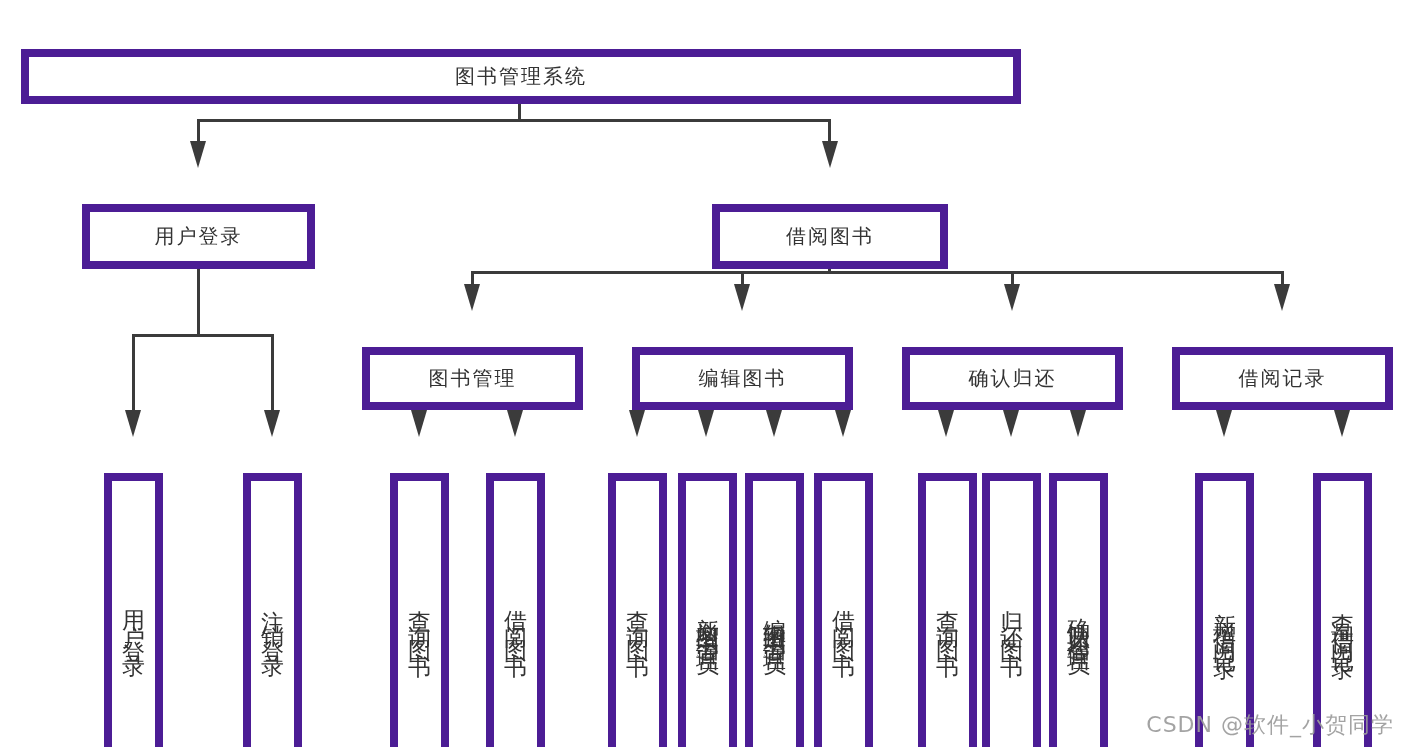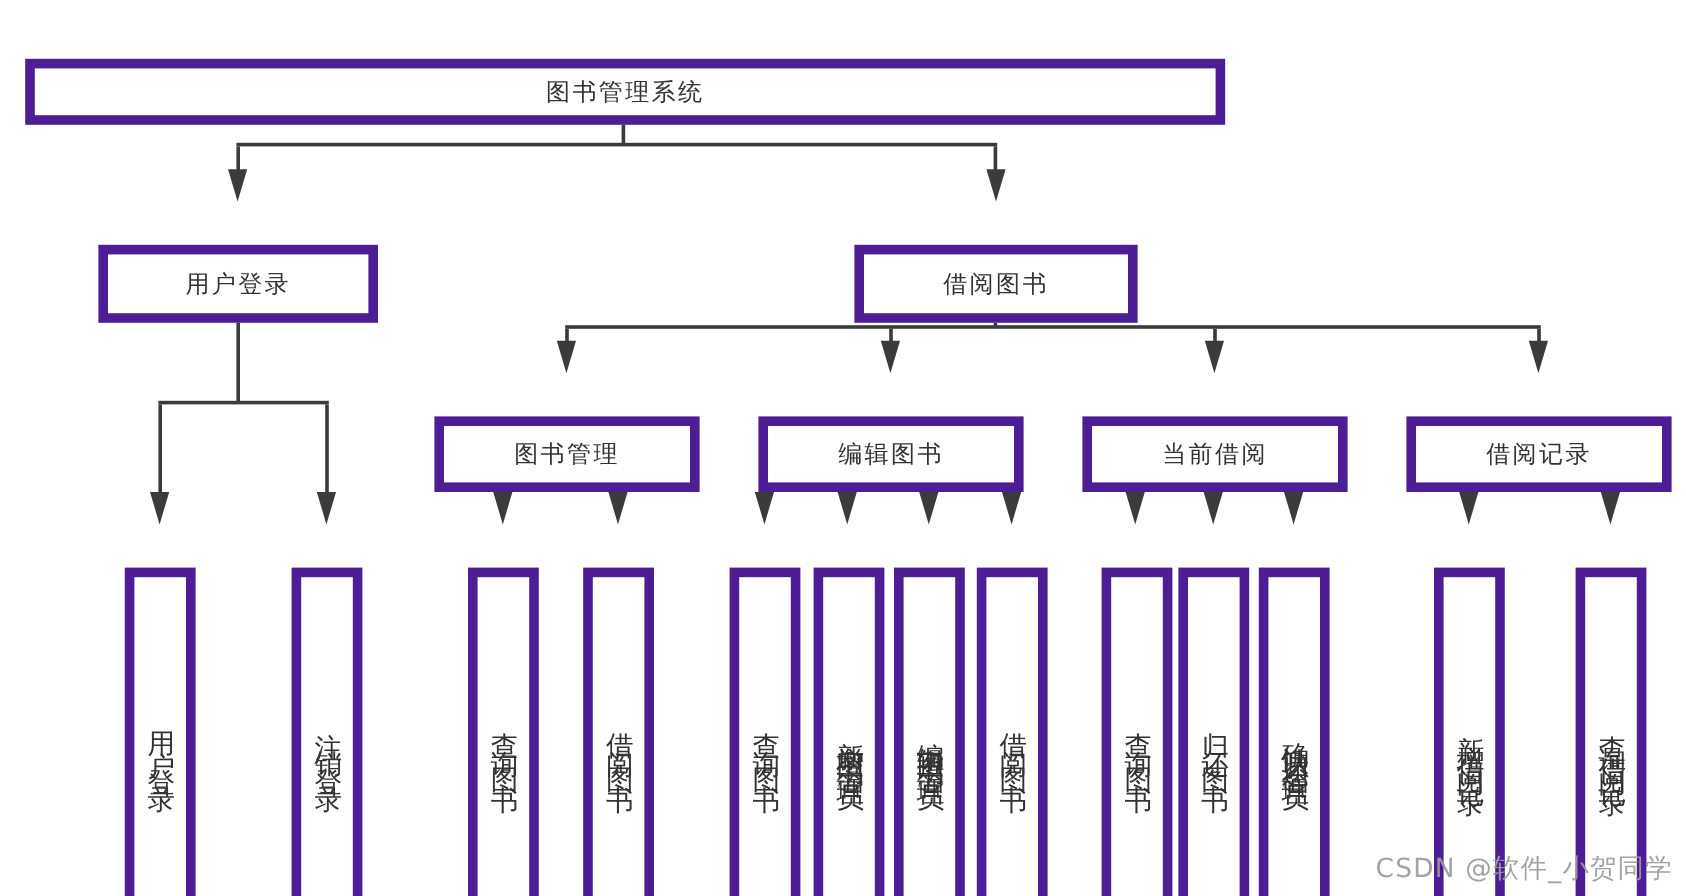--- a/index.html
+++ b/index.html
@@ -85,21 +85,21 @@
     <span>借阅图书</span>
   </div>
 
   <div class="box" style="left:362px; top:311px; width:221px; height:63px;">
     <span>图书管理</span>
   </div>
   <div class="box" style="left:632px; top:311px; width:221px; height:63px;">
     <span>编辑图书</span>
   </div>
   <div class="box" style="left:902px; top:311px; width:221px; height:63px;">
-    <span>当前借阅</span>
+    <span>确认归还</span>
   </div>
   <div class="box" style="left:1172px; top:311px; width:221px; height:63px;">
     <span>借阅记录</span>
   </div>
 
   <div class="box leaf" style="left:104px;">
     <span class="vtext">用户登录</span>
   </div>
   <div class="box leaf" style="left:243px;">
     <span class="vtext">注销登录</span>

